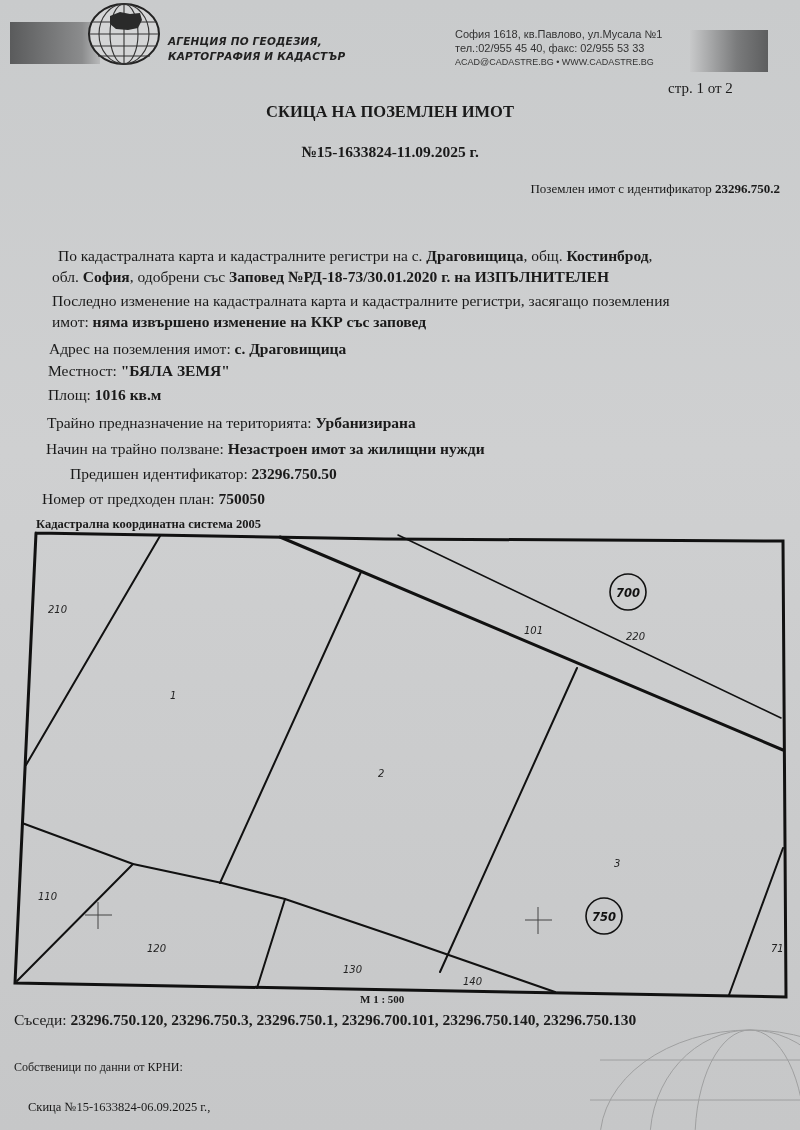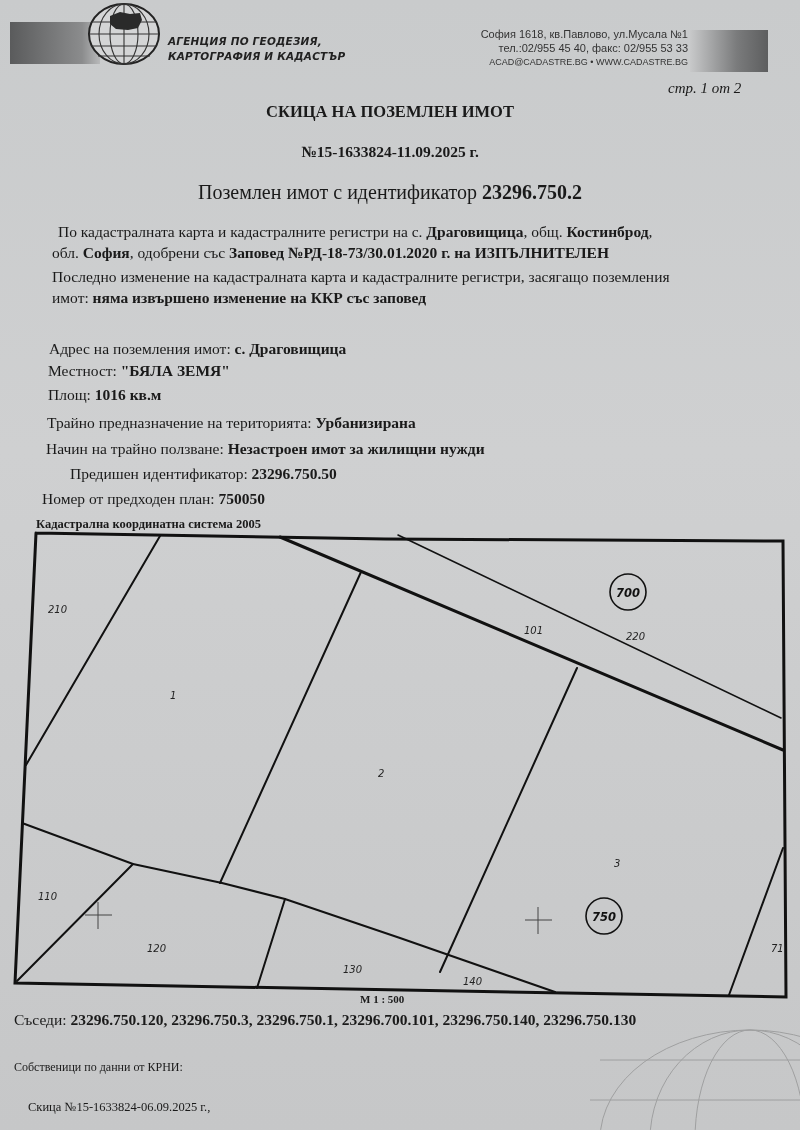--- a/index.html
+++ b/index.html
@@ -8,25 +8,25 @@
     background: linear-gradient(180deg,#c9cbcc 0%,#cfd0d1 40%,#c6c7c8 100%);
     font-family:"Liberation Serif", serif; color:#1a1a1a;
   }
   .abs { position:absolute; }
   .logo-bar { left:10px; top:22px; width:90px; height:42px;
     background:linear-gradient(90deg,#5a5b5c,#8b8c8d 80%,#b8b9ba); }
   .globe { left:86px; top:2px; width:76px; height:64px; }
   .agency { left:168px; top:34px; font-family:"DejaVu Sans", sans-serif; font-weight:bold;
     font-size:10.5px; line-height:15px; font-style:italic; letter-spacing:0.2px; color:#222; }
   .contact { left:455px; top:27px; font-family:"Liberation Sans", sans-serif; font-size:11px;
-    line-height:14px; color:#333; text-align:right; width:233px; }
+    line-height:14px; color:#333; width:233px; }
   .contact .small { font-size:9px; }
   .grad-bar { left:690px; top:30px; width:78px; height:42px;
     background:linear-gradient(90deg,#c8c9ca,#7a7b7c 60%,#5d5e5f); }
-  .page-no { left:668px; top:80px; font-size:15px;font-style:italic; }
+  .page-no { left:668px; top:80px; font-size:15px; }
   .title { left:0; width:780px; text-align:center; font-weight:bold; }
   .body-text { left:58px; width:720px; font-size:15.5px; line-height:21px; }
   .row { left:0; font-size:15.5px; white-space:nowrap; }
   b { font-weight:bold; }
   .coord-title { left:36px; top:517px; font-size:12.5px; font-weight:bold; }
   svg.map { position:absolute; left:0; top:0; }
   .scale { left:360px; top:993px; font-size:11px; font-weight:bold; }
   .neighbors { left:14px; top:1011px; font-size:15.5px; white-space:nowrap; }
   .owners { left:14px; top:1060px; font-size:12px; }
   .footer { left:28px; top:1100px; font-size:12.5px; }
@@ -55,26 +55,26 @@
 <div class="abs contact">
   <div>София 1618, кв.Павлово, ул.Мусала №1</div>
   <div>тел.:02/955 45 40, факс: 02/955 53 33</div>
   <div class="small">ACAD@CADASTRE.BG • WWW.CADASTRE.BG</div>
 </div>
 <div class="abs grad-bar"></div>
 <div class="abs page-no">стр. 1 от 2</div>
 
 <div class="abs title" style="top:102px;font-size:16.5px;">СКИЦА НА ПОЗЕМЛЕН ИМОТ</div>
 <div class="abs title" style="top:143px;font-size:15.5px;">№15-1633824-11.09.2025 г.</div>
-<div class="abs title" style="top:181px;font-size:20px;font-weight:normal;">
+<div class="abs title" style="top:181px;font-size:13px;font-weight:normal;text-align:right;">
   <span>Поземлен имот с идентификатор </span><b>23296.750.2</b>
 </div>
 
 <div class="abs body-text" style="top:221px;">
-  <div style="white-space:nowrap;"><span>По кадастралната карта и кадастралните регистри на с. </span><b>Драговищица</b><span>, общ. </span><b>Костинброд</b><span>,</span></div>
+  <div style="white-space:nowrap;margin-top:24px;"><span>По кадастралната карта и кадастралните регистри на с. </span><b>Драговищица</b><span>, общ. </span><b>Костинброд</b><span>,</span></div>
   <div style="white-space:nowrap;margin-left:-6px;"><span>обл. </span><b>София</b><span>, одобрени със </span><b>Заповед №РД-18-73/30.01.2020 г. на ИЗПЪЛНИТЕЛЕН</b></div>
   <div style="white-space:nowrap;margin-left:-6px;margin-top:3px;">Последно изменение на кадастралната карта и кадастралните регистри, засягащо поземления</div>
   <div style="margin-left:-6px;"><span>имот: </span><b>няма извършено изменение на ККР със заповед</b></div>
 </div>
 
 <div class="abs row" style="left:49px;top:340px;"><span>Адрес на поземления имот: </span><b>с. Драговищица</b></div>
 <div class="abs row" style="left:48px;top:362px;"><span>Местност: </span><b>"БЯЛА ЗЕМЯ"</b></div>
 <div class="abs row" style="left:48px;top:386px;"><span>Площ: </span><b>1016 кв.м</b></div>
 <div class="abs row" style="left:47px;top:414px;"><span>Трайно предназначение на територията: </span><b>Урбанизирана</b></div>
 <div class="abs row" style="left:46px;top:440px;"><span>Начин на трайно ползване: </span><b>Незастроен имот за жилищни нужди</b></div>

